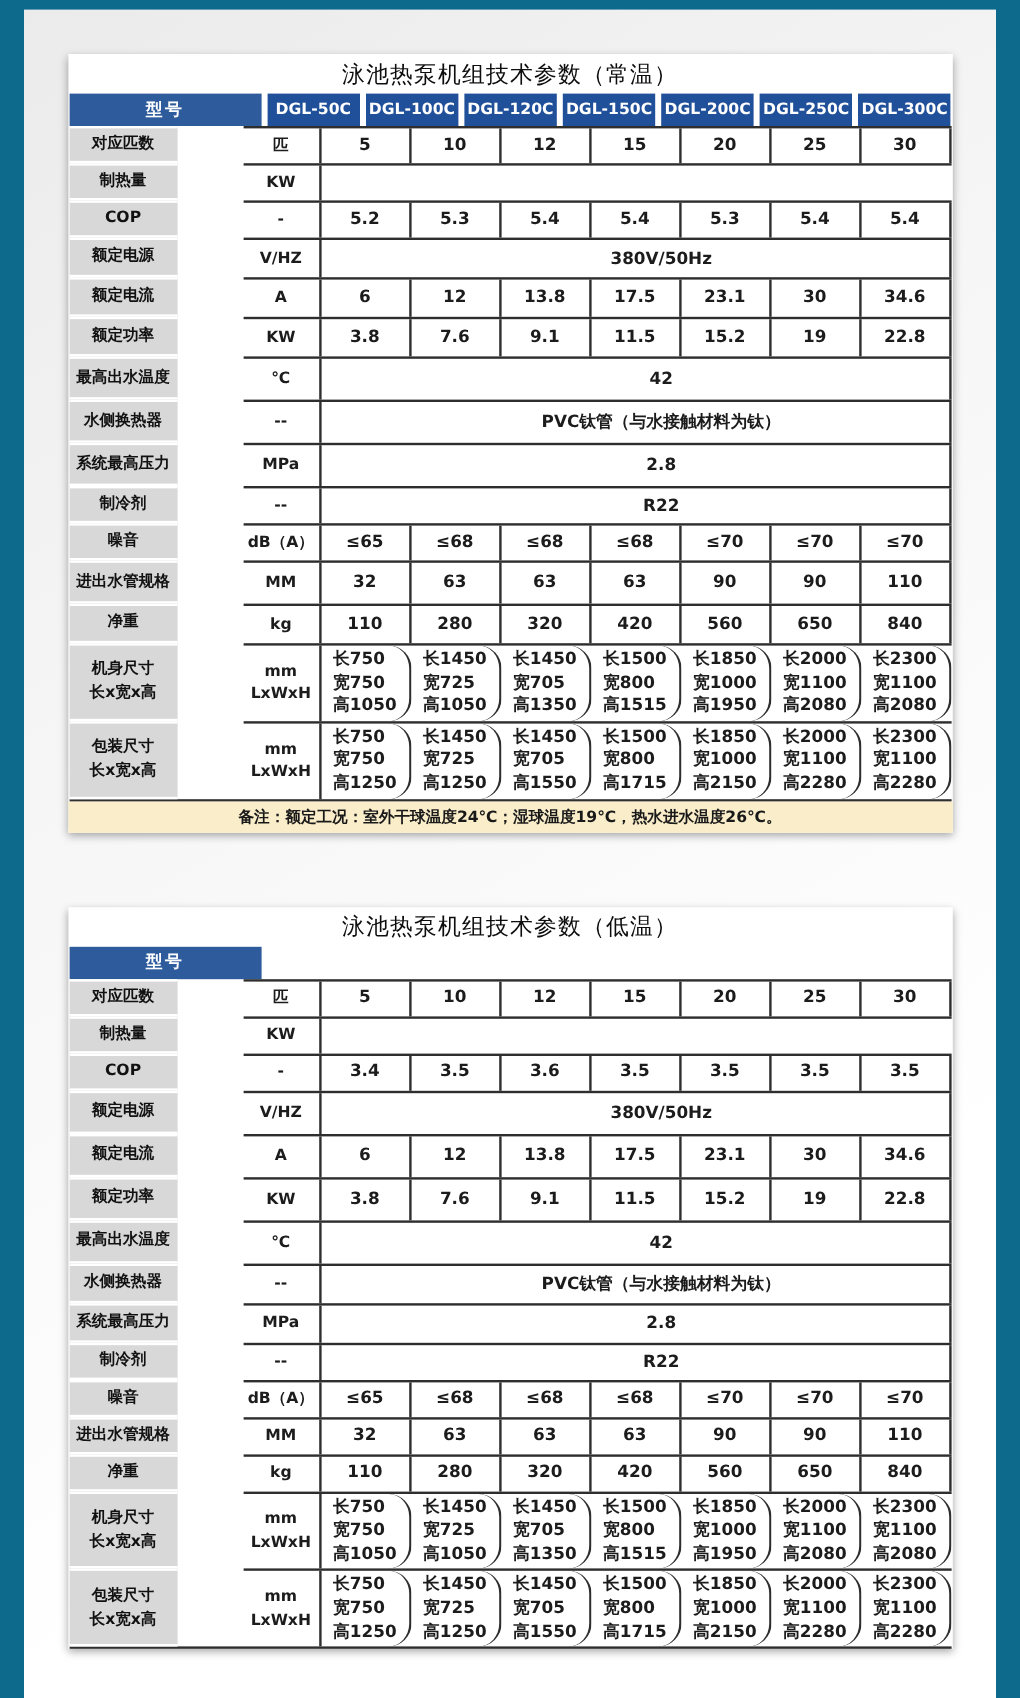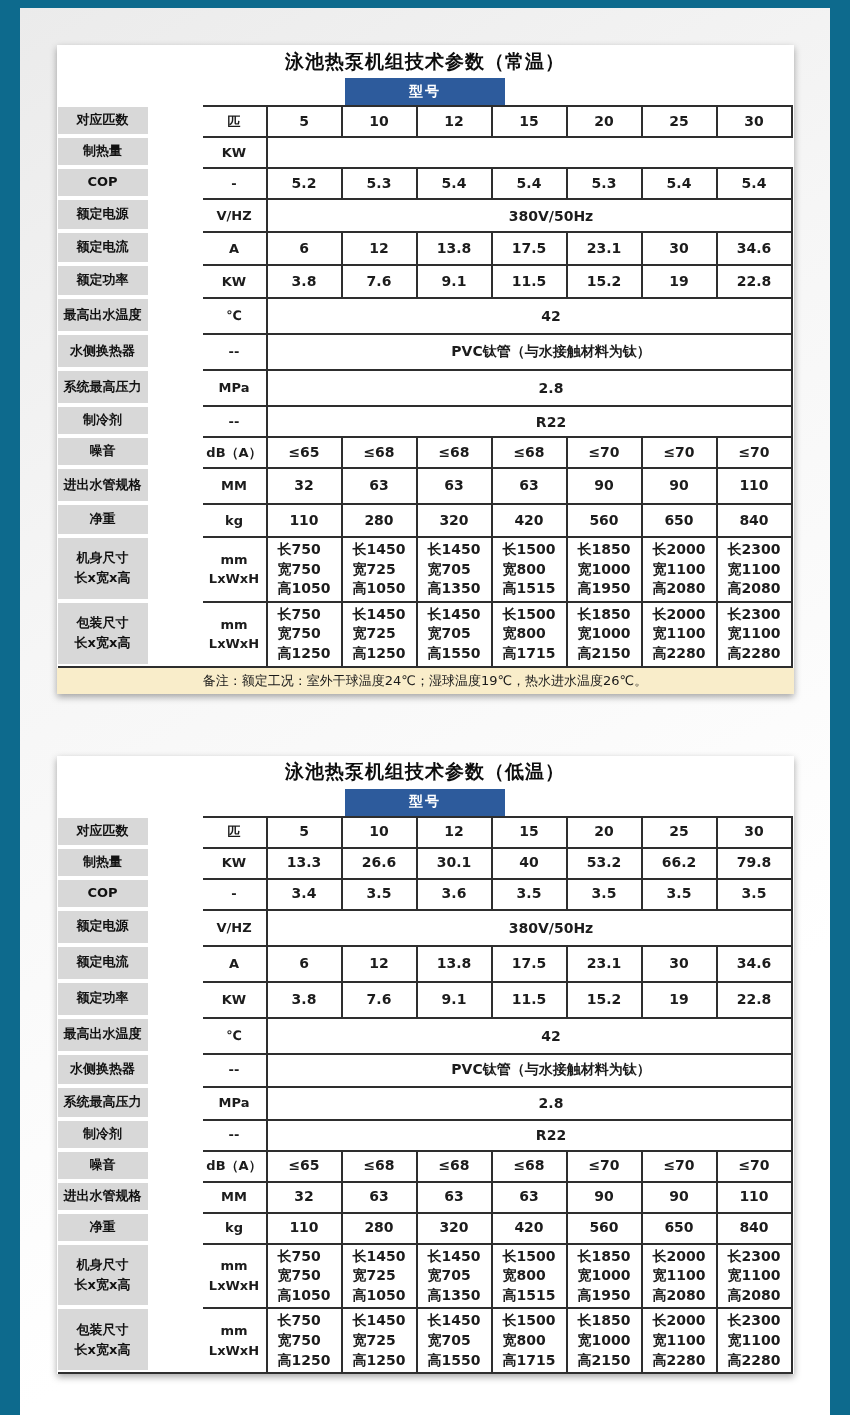--- a/index.html
+++ b/index.html
@@ -19,25 +19,25 @@
     width:737px;
     margin:0 auto;
     background:#ffffff;
     box-shadow:0 3px 7px rgba(0,0,0,0.35);
   }
   .card-1 { margin-top:37px; }
   .card-2 { margin-top:62px; }
   .card-title {
     height:33px;
     display:flex; align-items:center; justify-content:center;
-    font-size:19px; font-weight:bold; color:#0d0d0d;
+    font-size:19px; font-weight:normal; color:#0d0d0d;
     letter-spacing:1px;
   }
   
-  .t-header { display:flex; height:27px; padding:0 1px;justify-content:center; }
+  .t-header { display:flex; height:27px; padding:0 1px; }
   .mh-label {
     width:160px; flex:0 0 160px;
     background:#2d5b9c; color:#ffffff;
     font-weight:bold; font-size:14px;
     display:flex; align-items:center; justify-content:center;
     letter-spacing:2px;
   }
   .mh-chips { flex:1; display:flex; }
   .mh-chip {
     flex:1; margin-left:5px;
@@ -81,40 +81,49 @@
     flex:1; border-right:2px solid #2e2e2e;
     color:#1c1c1c; font-size:14px; font-weight:bold;
     display:flex; align-items:center; justify-content:center;
     text-align:center;
     padding-left:44px;
   }
   .t-row.r-normal  .t-body { min-height:31px; }
   .t-row.r-mid     .t-body { min-height:33px; }
   .t-row.r-tall    .t-body { min-height:36px; }
   .t-row.r-dims    .t-body { min-height:62px; }
-  .t-row.r-dims .t-val { justify-content:center; }
+  .t-row.r-dims .t-val { justify-content:center;border-radius:19px; }
   .t-row.r-dims .t-val span { text-align:left; display:inline-block; }
   .card-note {
     background:#f9edca;
     min-height:25px;
     display:flex; align-items:center; justify-content:center;
-    font-size:13px; font-weight:normal; color:#191919;
+    font-size:13px; font-weight:bold; color:#191919;
     padding:4px 5px; text-align:center;
   }
 </style>
 </head>
 <body>
 
 <div class="inner-bg"></div>
 <div class="inner-bg" style="background:none; position:absolute; top:8px; left:20px; right:20px; bottom:0;">
 
   <div class="card card-1">
     <div class="card-title">泳池热泵机组技术参数（常温）</div>
     <div class="t-header">
         <div class="mh-label">型号</div>
+        <div class="mh-chips">
+          <div class="mh-chip">DGL-50C</div>
+          <div class="mh-chip">DGL-100C</div>
+          <div class="mh-chip">DGL-120C</div>
+          <div class="mh-chip">DGL-150C</div>
+          <div class="mh-chip">DGL-200C</div>
+          <div class="mh-chip">DGL-250C</div>
+          <div class="mh-chip">DGL-300C</div>
+        </div>
       </div>
     <div class="t-rows">
         <div class="t-row r-normal">
           <div class="t-label">对应匹数</div>
           <div class="t-gapcol"></div>
           <div class="t-body">
             <div class="t-unit">匹</div>
             <div class="t-vals">
               <div class="t-val"><span>5</span></div>
               <div class="t-val"><span>10</span></div>
@@ -357,29 +366,20 @@
               <div class="t-val"><span>25</span></div>
               <div class="t-val"><span>30</span></div>
             </div>
           </div>
         </div>
         <div class="t-row r-normal">
           <div class="t-label">制热量</div>
           <div class="t-gapcol"></div>
           <div class="t-body">
             <div class="t-unit">KW</div>
-            <div class="t-vals">
-              <div class="t-val"><span>13.3</span></div>
-              <div class="t-val"><span>26.6</span></div>
-              <div class="t-val"><span>30.1</span></div>
-              <div class="t-val"><span>40</span></div>
-              <div class="t-val"><span>53.2</span></div>
-              <div class="t-val"><span>66.2</span></div>
-              <div class="t-val"><span>79.8</span></div>
-            </div>
           </div>
         </div>
         <div class="t-row r-normal">
           <div class="t-label">COP</div>
           <div class="t-gapcol"></div>
           <div class="t-body">
             <div class="t-unit">-</div>
             <div class="t-vals">
               <div class="t-val"><span>3.4</span></div>
               <div class="t-val"><span>3.5</span></div>

